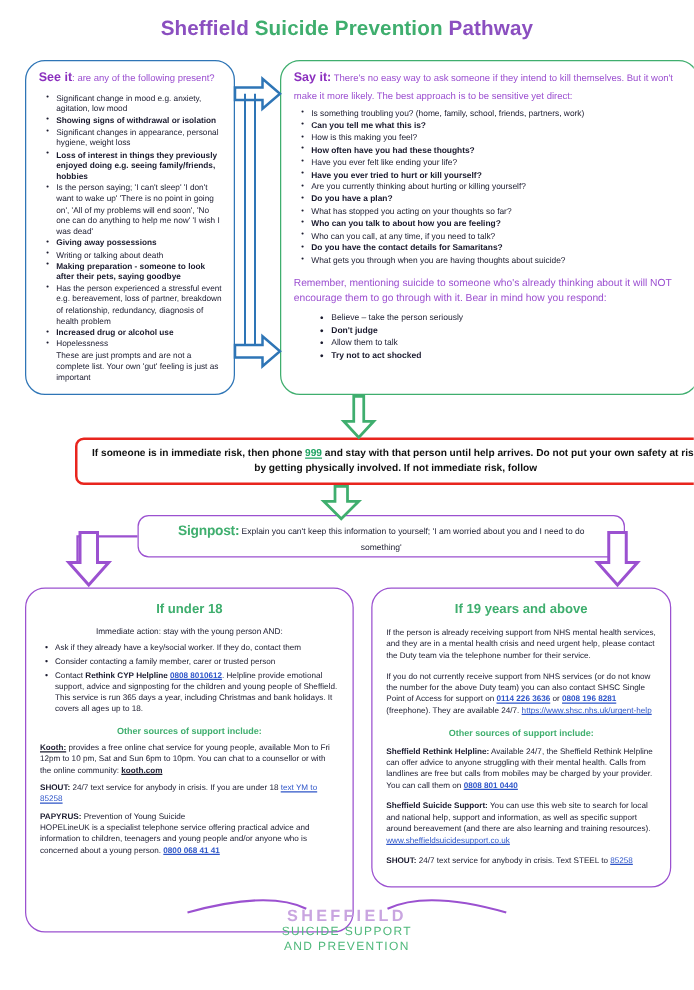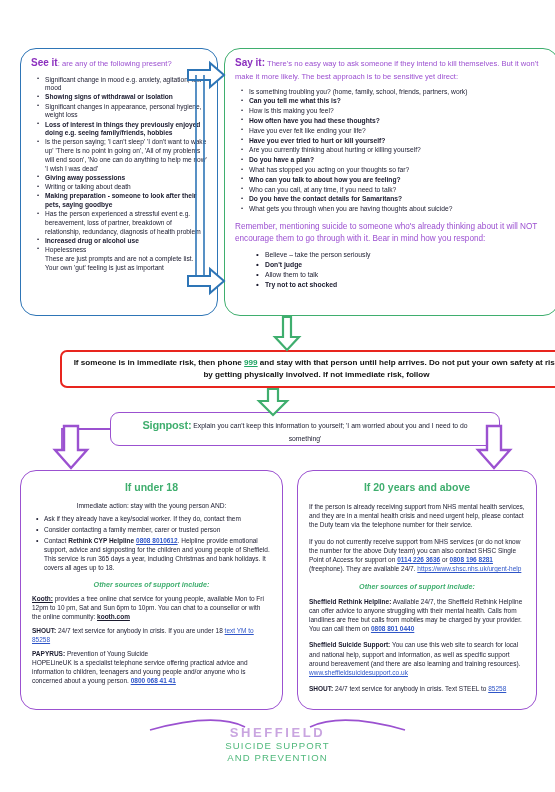--- a/index.html
+++ b/index.html
@@ -24,29 +24,29 @@
   }
   .t-purple { color:#8B4FC0; }
   .t-green  { color:#3FAE6E; }
 
   
   .rbox {
     position:absolute;
     border-radius:16px;
     background:#fff;
   }
-  .box-see { left:20px; top:48px; width:198px; height:268px;
+  .box-see { left:20px; top:48px; width:168px; height:268px;
              border:1.6px solid #2E75B6; }
   .box-say { left:224px; top:48px; width:335px; height:268px;
              border:1.6px solid #3FAE6E; }
   .box-alert { left:60px; top:350px; width:513px; height:38px;
              border:2px solid #E8251E; border-radius:7px; }
   .box-sign { left:110px; top:412px; width:390px; height:34px;
              border:1.6px solid #9B51D0; border-radius:9px; }
-  .box-u18  { left:20px; top:470px; width:263px; height:240px;
+  .box-u18  { left:20px; top:470px; width:263px; height:276px;
              border:1.8px solid #9B51D0; }
   .box-o18  { left:297px; top:470px; width:240px; height:240px;
              border:1.8px solid #9B51D0; }
 
   
   .inner { padding:7px 9px 0 10px; }
   .lead {
     font-size:7.6px; line-height:1.45; color:#9B4FD0;
     margin:0 0 5px 0;
   }
@@ -110,21 +110,21 @@
   ul.ulist li {
     position:relative; font-size:6.5px; line-height:1.34;
     margin-bottom:2.5px;
   }
   ul.ulist li::before {
     content:"•"; position:absolute; left:-8px; top:-1px;
     font-size:7px;
   }
   .other {
     text-align:center; font-size:7.2px; font-weight:bold;
-    color:#3FAE6E; margin:8px 0 6px 0;font-style:italic;
+    color:#3FAE6E; margin:8px 0 6px 0;
   }
   .para { font-size:6.5px; line-height:1.38; margin:0 0 5px 0; }
   .o18 .para { line-height:1.42; margin-bottom:7px; }
   b.u { font-weight:bold; text-decoration:underline; }
   b.n { font-weight:bold; }
   a.lnk {
     color:#2E55C8; text-decoration:underline; font-weight:bold;
   }
   a.lnk2 { color:#2E55C8; text-decoration:underline; font-weight:normal; }
 
@@ -143,20 +143,23 @@
   .f2 {
     font-size:9.6px; letter-spacing:1.1px; color:#4FB87B; font-weight:normal;
     line-height:1.22;
   }
 </style>
 </head>
 <body>
 
 <div class="page">
 
+  <div class="title">
+    <span class="t-purple">Sheffield </span><span class="t-green">Suicide Prevention </span><span class="t-purple">Pathway</span>
+  </div>
 
   <div class="rbox box-see">
     <div class="inner">
       <p class="lead"><span class="kw">See it</span><span>: are any of the following present?</span></p>
       <ul class="blist">
         <li>Significant change in mood e.g. anxiety, agitation, low mood</li>
         <li class="b">Showing signs of withdrawal or isolation</li>
         <li>Significant changes in appearance, personal hygiene, weight loss</li>
         <li class="b">Loss of interest in things they previously enjoyed doing e.g. seeing family/friends, hobbies</li>
         <li>Is the person saying; 'I can't sleep' 'I don't want to wake up' 'There is no point in going on', 'All of my problems will end soon', 'No one can do anything to help me now' 'I wish I was dead'</li>
@@ -217,21 +220,21 @@
         <li><span>Contact </span><b class="n">Rethink CYP Helpline</b><span> </span><a class="lnk" href="#">0808 8010612</a><span>. Helpline provide emotional support, advice and signposting for the children and young people of Sheffield. This service is run 365 days a year, including Christmas and bank holidays. It covers all ages up to 18.</span></li>
       </ul>
       <div class="other">Other sources of support include:</div>
       <p class="para"><b class="u">Kooth:</b><span> provides a free online chat service for young people, available Mon to Fri 12pm to 10 pm, Sat and Sun 6pm to 10pm. You can chat to a counsellor or with the online community: </span><b class="u">kooth.com</b></p>
       <p class="para"><b class="n">SHOUT:</b><span> 24/7 text service for anybody in crisis. If you are under 18 </span><a class="lnk2" href="#">text YM to 85258</a></p>
       <p class="para"><b class="n">PAPYRUS:</b><span> Prevention of Young Suicide</span><br><span>HOPELineUK is a specialist telephone service offering practical advice and information to children, teenagers and young people and/or anyone who is concerned about a young person. </span><a class="lnk" href="#">0800 068 41 41</a></p>
     </div>
   </div>
 
   <div class="rbox box-o18 o18">
-    <div class="bhead">If 20 years and above</div>
+    <div class="bhead">If 19 years and above</div>
     <div class="binner">
       <p class="para">If the person is already receiving support from NHS mental health services, and they are in a mental health crisis and need urgent help, please contact the Duty team via the telephone number for their service.</p>
       <p class="para"><span>If you do not currently receive support from NHS services (or do not know the number for the above Duty team) you can also contact SHSC Single Point of Access for support on </span><a class="lnk" href="#">0114 226 3636</a><span> or </span><a class="lnk" href="#">0808 196 8281</a><span> (freephone). They are available 24/7. </span><a class="lnk2" href="#">https://www.shsc.nhs.uk/urgent-help</a></p>
       <div class="other">Other sources of support include:</div>
       <p class="para"><b class="n">Sheffield Rethink Helpline:</b><span> Available 24/7, the Sheffield Rethink Helpline can offer advice to anyone struggling with their mental health. Calls from landlines are free but calls from mobiles may be charged by your provider. You can call them on </span><a class="lnk" href="#">0808 801 0440</a></p>
       <p class="para"><b class="n">Sheffield Suicide Support:</b><span> You can use this web site to search for local and national help, support and information, as well as specific support around bereavement (and there are also learning and training resources). </span><a class="lnk2" href="#">www.sheffieldsuicidesupport.co.uk</a></p>
       <p class="para"><b class="n">SHOUT:</b><span> 24/7 text service for anybody in crisis. Text STEEL to </span><a class="lnk2" href="#">85258</a></p>
     </div>
   </div>
 

